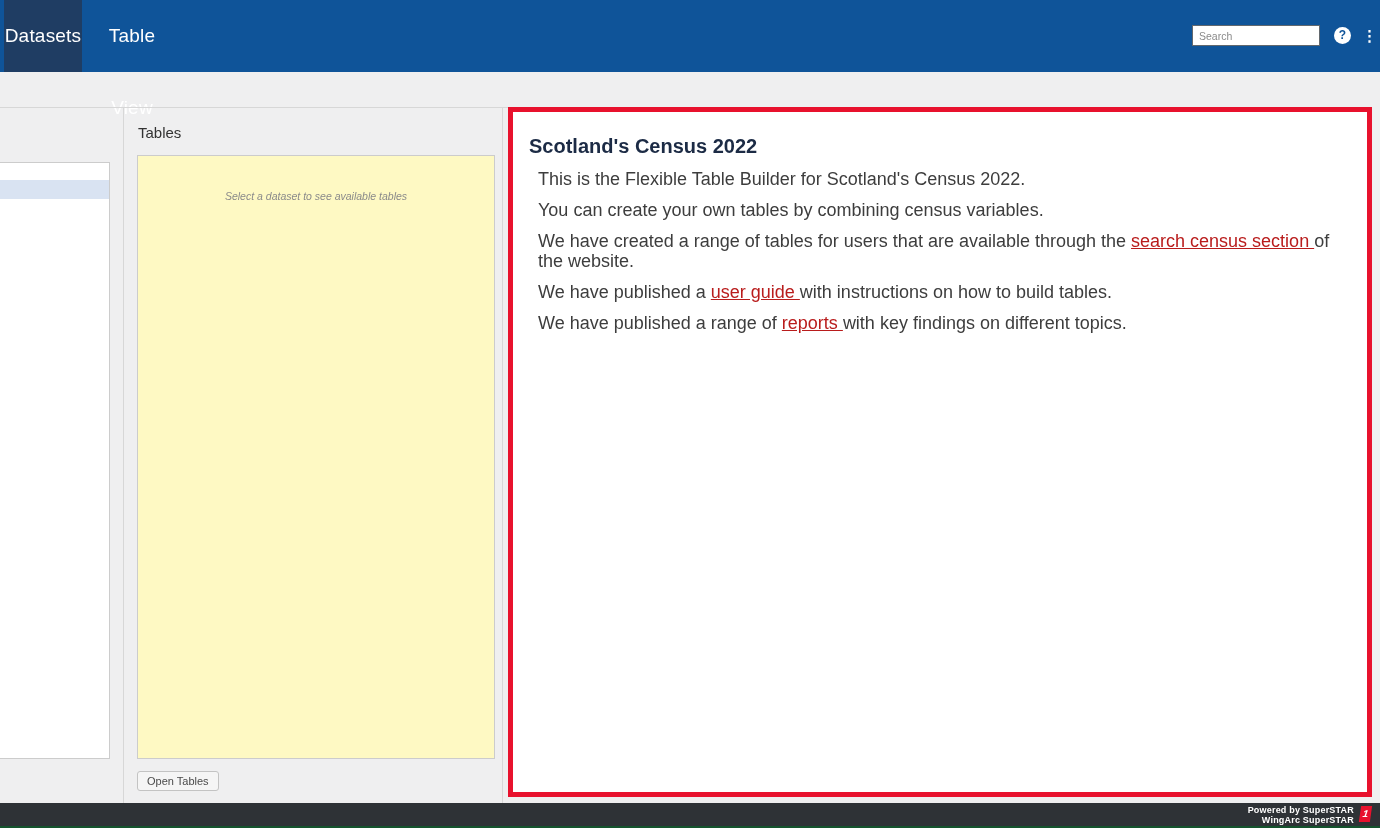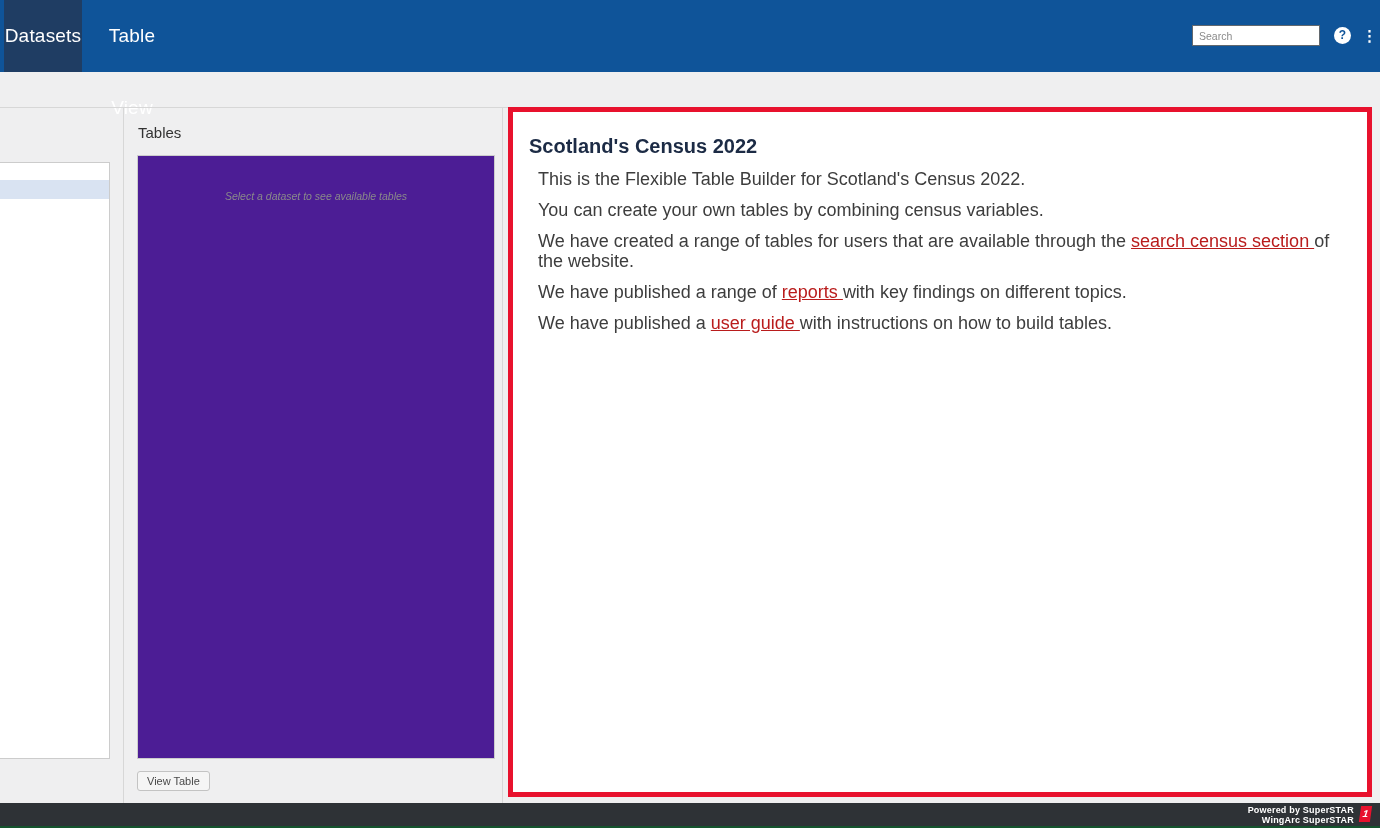--- a/index.html
+++ b/index.html
@@ -36,21 +36,21 @@
   .vline-2 { position:absolute; left:502px; top:108px; width:1px; height:695px; background:#d7d7d7; }
 
   
   .left-box { position:absolute; left:-12px; top:162px; width:122px; height:597px;
               background:#ffffff; border:1px solid #cccccc; box-sizing:border-box; }
   .selected-row { position:absolute; left:0px; top:17px; width:120px; height:19px; background:#d9e3f2; cursor:pointer; }
 
   
   .tables-title { position:absolute; left:138px; top:124px; font-size:15px; color:#333333; }
   .tables-box { position:absolute; left:137px; top:155px; width:358px; height:604px;
-                background:#4c1d95; border:1px solid #cccccc; box-sizing:border-box; }
+                background:#fef9c3; border:1px solid #cccccc; box-sizing:border-box; }
   .tables-empty { margin-top:34px; text-align:center; font-style:italic; font-size:10.5px; color:#8a8a8a; }
   .open-table-btn { position:absolute; left:137px; top:771px; padding:3px 9px; font-size:11px;
                     color:#4a4a4a; background:#f5f5f5; border:1px solid #c3c3c3; border-radius:3px;
                     cursor:pointer; font-family:"Liberation Sans", sans-serif; }
 
   
   .content-panel { position:absolute; left:508px; top:107px; width:864px; height:690px;
                    box-sizing:border-box; border:5px solid #e8112d; background:#ffffff; }
   .content-inner { padding:0 20px 0 16px; }
   .content-heading { margin:22px 0 0 0; font-size:20px; line-height:24px; font-weight:bold; color:#1c2b45; }
@@ -94,40 +94,40 @@
   <div class="vline-2"></div>
 
   <div class="left-box">
     <div class="selected-row"></div>
   </div>
 
   <div class="tables-title">Tables</div>
   <div class="tables-box">
     <div class="tables-empty">Select a dataset to see available tables</div>
   </div>
-  <button class="open-table-btn">View Table</button>
+  <button class="open-table-btn">Open Tables</button>
 
   <div class="content-panel">
     <div class="content-inner">
       <h1 class="content-heading">Scotland's Census 2022</h1>
 
       <p>This is the Flexible Table Builder for Scotland's Census 2022.</p>
 
       <p>You can create your own tables by combining census variables.</p>
 
       <p>
         <span>We have created a range of tables for users that are available through the </span><a>search census section </a><span>of the website.</span>
       </p>
 
       <p>
-        <span>We have published a range of </span><a>reports </a><span>with key findings on different topics.</span>
+        <span>We have published a </span><a>user guide </a><span>with instructions on how to build tables.</span>
       </p>
 
       <p>
-        <span>We have published a </span><a>user guide </a><span>with instructions on how to build tables.</span>
+        <span>We have published a range of </span><a>reports </a><span>with key findings on different topics.</span>
       </p>
     </div>
   </div>
 
   <div class="footer"></div>
   <div class="footer-green"></div>
   <div class="footer-meta">
     <div>Powered by SuperSTAR</div>
     <div>WingArc SuperSTAR</div>
   </div>

